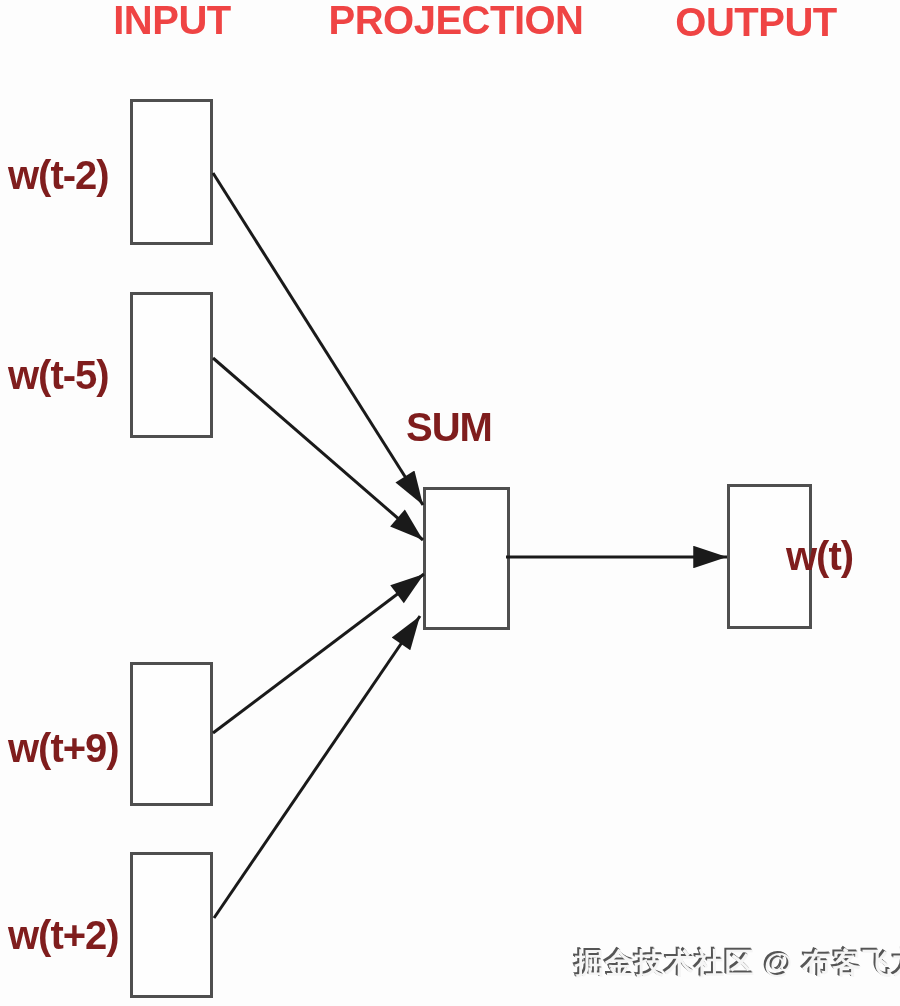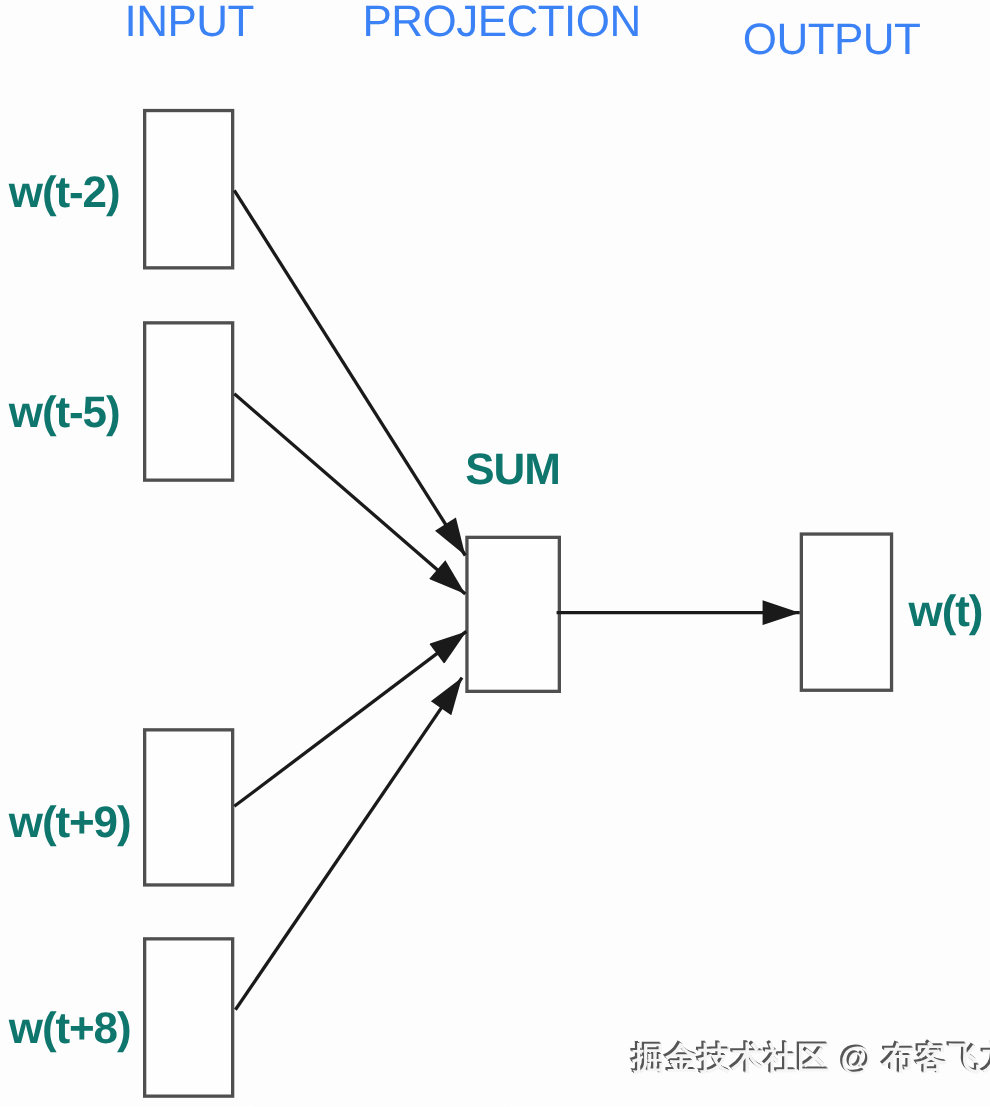--- a/index.html
+++ b/index.html
@@ -12,38 +12,38 @@
     width: 900px;
     height: 1006px;
     background: #fdfdfd;
     font-family: "Liberation Sans", sans-serif;
     overflow: hidden;
   }
   .col-header {
     position: absolute;
     top: 0;
     font-size: 40px;
-    font-weight: normal;
-    color: #3b82f6;
+    font-weight: bold;
+    color: #ef4444;
     line-height: 40px;
     text-align: center;
     letter-spacing: -0.5px;
     white-space: nowrap;
   }
   .node-box {
     position: absolute;
     box-sizing: border-box;
     border: 3px solid #4f4f4f;
     background: #fefefe;
   }
   .node-label {
     position: absolute;
     font-size: 40px;
     font-weight: bold;
-    color: #0f766e;
+    color: #7f1d1d;
     line-height: 40px;
     white-space: nowrap;
     letter-spacing: -1px;
   }
   #edge-layer {
     position: absolute;
     left: 0;
     top: 0;
     width: 900px;
     height: 1006px;
@@ -63,39 +63,39 @@
     letter-spacing: 1px;
   }
 </style>
 </head>
 <body>
 
 <div id="stage">
 
   <div class="col-header" style="left:111px; width:122px;">INPUT</div>
   <div class="col-header" style="left:328px; width:256px;">PROJECTION</div>
-  <div class="col-header" style="left:672px; width:168px; top:16px;">OUTPUT</div>
+  <div class="col-header" style="left:672px; width:168px; top:2px;">OUTPUT</div>
 
   <div class="node-box" style="left:130px; top:99px;  width:83px; height:146px;"></div>
   <div class="node-box" style="left:130px; top:292px; width:83px; height:146px;"></div>
   <div class="node-box" style="left:130px; top:662px; width:83px; height:144px;"></div>
   <div class="node-box" style="left:130px; top:852px; width:83px; height:146px;"></div>
 
   <div class="node-box" style="left:423px; top:487px; width:87px; height:143px;"></div>
 
   <div class="node-box" style="left:727px; top:484px; width:85px; height:145px;"></div>
 
   <div class="node-label" style="left:8px;  top:155px;">w(t-2)</div>
   <div class="node-label" style="left:8px;  top:355px;">w(t-5)</div>
   <div class="node-label" style="left:8px;  top:728px;">w(t+9)</div>
-  <div class="node-label" style="left:8px;  top:915px;">w(t+8)</div>
+  <div class="node-label" style="left:8px;  top:915px;">w(t+2)</div>
 
-  <div class="node-label" style="left:406px; top:407px; width:120px; text-align:center;">SUM</div>
+  <div class="node-label" style="left:406px; top:407px; width:120px; text-align:left;">SUM</div>
 
-  <div class="node-label" style="left:826px; top:536px;">w(t)</div>
+  <div class="node-label" style="left:786px; top:536px;">w(t)</div>
 
   <svg id="edge-layer" viewBox="0 0 900 1006" xmlns="http://www.w3.org/2000/svg">
     <defs>
       <marker id="ah" viewBox="0 0 12 8" refX="12" refY="4" markerWidth="13" markerHeight="7.5" markerUnits="strokeWidth" orient="auto">
         <path d="M0,0 L12,4 L0,8 Z" id="ah-path" fill="#1a1a1a"></path>
       </marker>
     </defs>
     <g id="edge-group">
         <line x1="213" y1="173" x2="423" y2="505" stroke="#1a1a1a" stroke-width="3" marker-end="url(#ah)"></line>
         <line x1="213" y1="358" x2="423" y2="540" stroke="#1a1a1a" stroke-width="3" marker-end="url(#ah)"></line>

